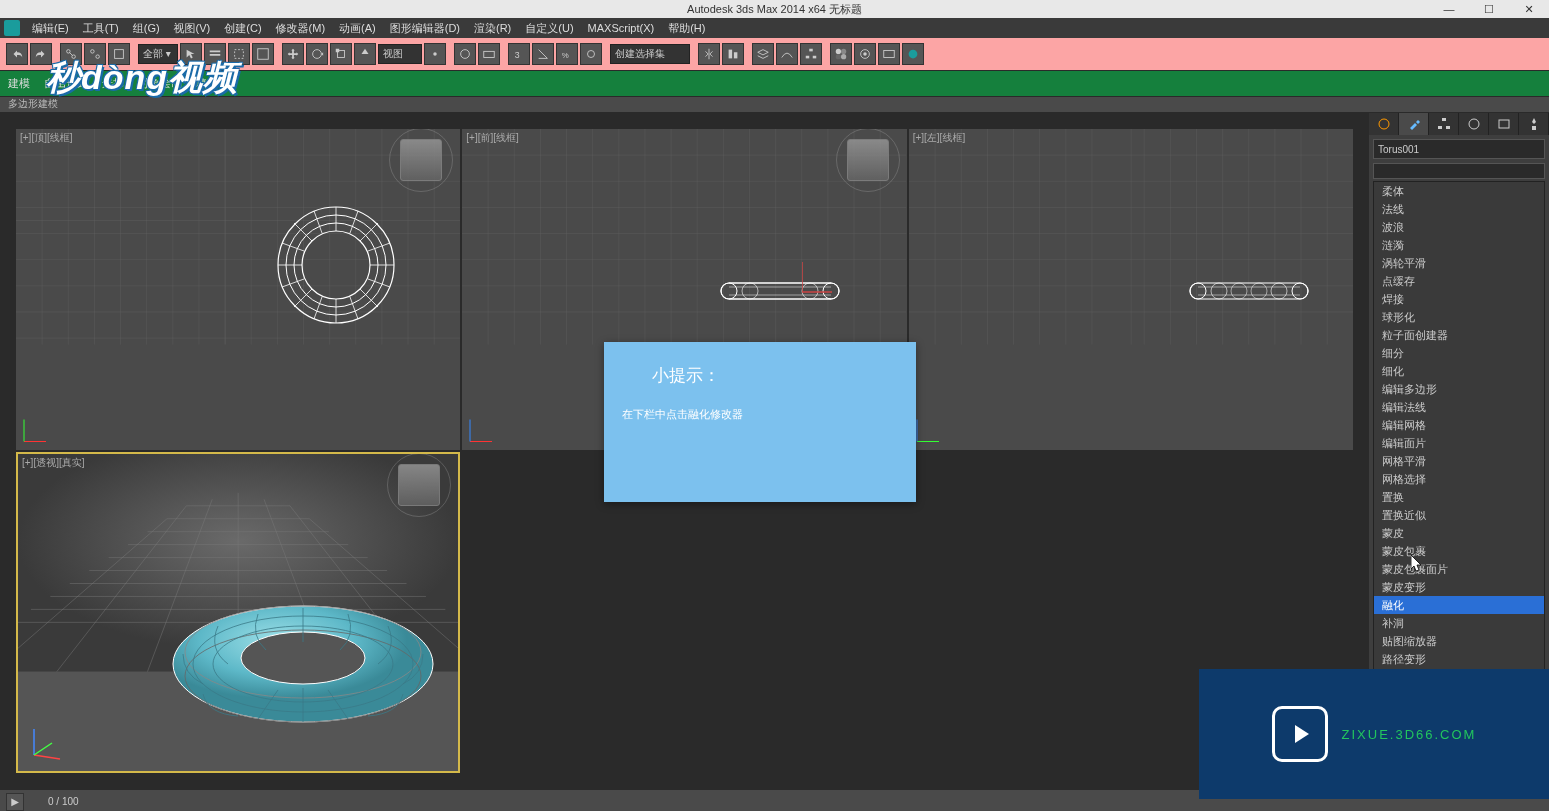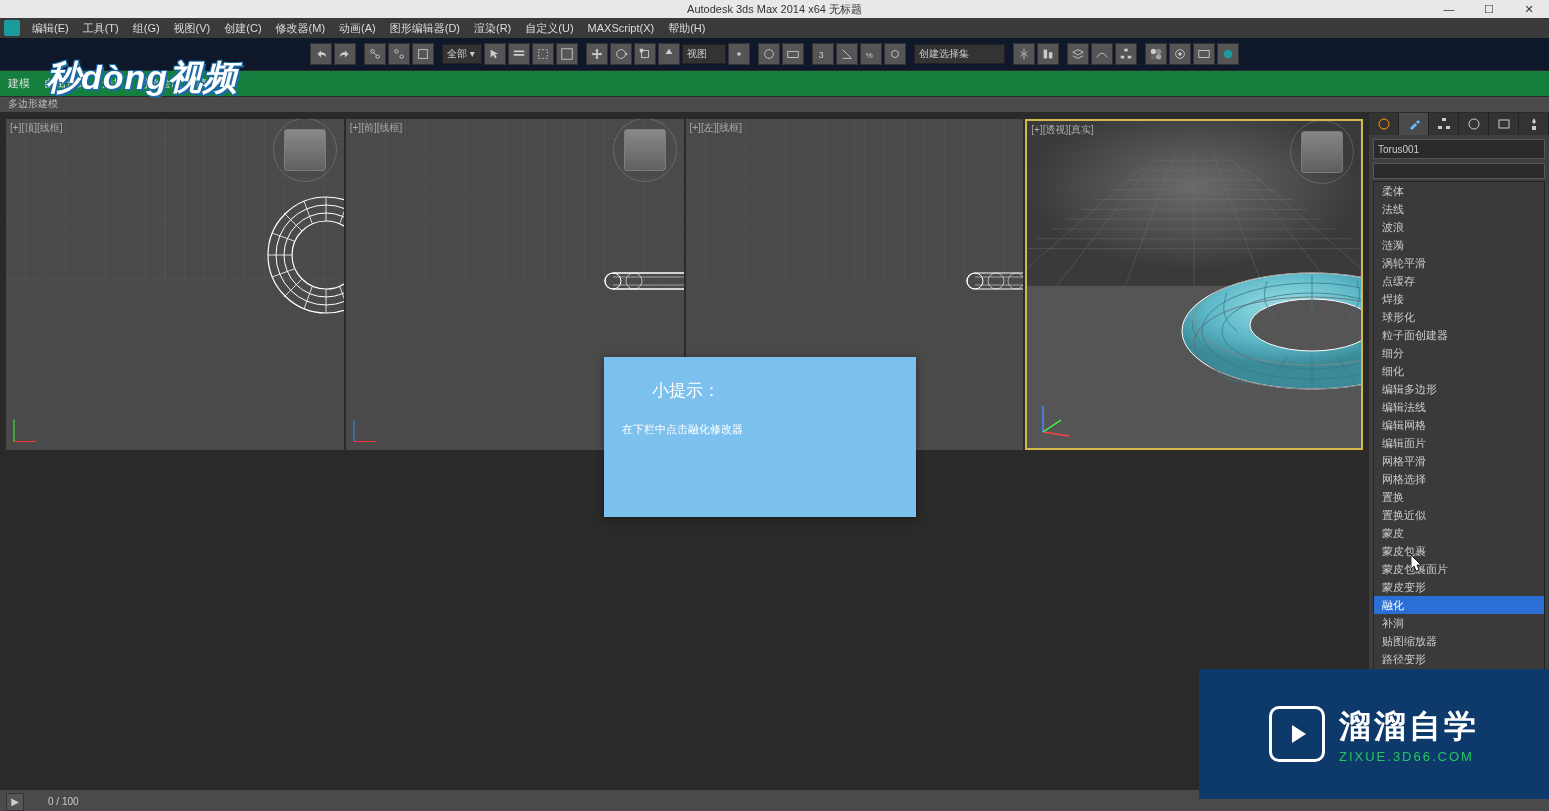--- a/index.html
+++ b/index.html
@@ -10,36 +10,36 @@
 .titlebar .controls { position: absolute; right: 0; display: flex; gap: 0; }
 .titlebar .controls span { width: 40px; height: 18px; display: flex; align-items: center; justify-content: center; cursor: pointer; }
 .titlebar .controls span:last-child { color: #333; }
 
 
 .menubar { height: 20px; background: #3a3a3a; display: flex; align-items: center; padding-left: 28px; gap: 6px; color: #ddd; font-size: 11px; }
 .menubar .app-icon { width: 16px; height: 16px; background: #1a9c9c; border-radius: 2px; position: absolute; left: 4px; }
 .menubar span { padding: 2px 4px; cursor: pointer; }
 
 
-.maintoolbar { height: 28px; background: #0f172a; display: flex; align-items: center; padding: 16px 6px; gap: 2px; border-bottom: 1px solid #2a2a2a; justify-content: center; }
+.maintoolbar { height: 28px; background: #fca5a5; display: flex; align-items: center; padding: 16px 6px; gap: 2px; border-bottom: 1px solid #2a2a2a; }
 .tbtn { width: 22px; height: 22px; background: #555; border: 1px solid #333; display: inline-flex; align-items: center; justify-content: center; cursor: pointer; }
 .tbtn svg { width: 14px; height: 14px; }
 .tsep { width: 4px; }
 .tbox { height: 20px; background: #333; border: 1px solid #222; color: #ccc; padding: 0 4px; font-size: 10px; display: flex; align-items: center; }
 
 
 .ribbon { height: 26px; background: #15803d; display: flex; align-items: center; padding: 0 8px; gap: 14px; border-bottom: 1px solid #2a2a2a; font-size: 11px; }
 .ribbon span { cursor: pointer; color: #ddd; }
 
 
 .subribbon { height: 16px; background: #4a4a4a; padding: 0 8px; font-size: 10px; color: #bbb; border-bottom: 1px solid #2a2a2a; }
 
 
 .content { display: flex; height: 676px; }
-.viewports { flex: 1; display: grid; grid-template-columns: 1fr 1fr 1fr 1fr; grid-template-rows: 1fr 1fr; gap: 2px; background: #2a2a2a; padding: 6px; position: relative; }
+.viewports { flex: 1; display: grid; grid-template-columns: 1fr 1fr 1fr; grid-template-rows: 1fr 1fr; gap: 2px; background: #2a2a2a; padding: 16px; position: relative; }
 .viewport { background: #4a4a4a; position: relative; overflow: hidden; }
 .viewport.active { border: 2px solid #d4b94a; }
 .vp-label { position: absolute; top: 2px; left: 4px; color: #aaa; font-size: 10px; z-index: 5; }
 .vp-grid { position: absolute; inset: 0; }
 .vp-gizmo { position: absolute; bottom: 8px; left: 8px; width: 30px; height: 30px; }
 
 
 .gizmo-line { position: absolute; left: 0; bottom: 0; height: 1px; transform-origin: left center; }
 .gizmo-x { width: 22px; background: #ff3333; }
 .gizmo-y { width: 22px; background: #33ff33; transform: rotate(-90deg); }
@@ -61,21 +61,21 @@
 .moddropdown { height: 16px; margin: 0 4px 2px 4px; background: #2a2a2a; border: 1px solid #555; }
 .modlist { flex: 1; margin: 0 4px; background: #3a3a3a; border: 1px solid #222; overflow-y: auto; }
 .modlist .mi { padding: 2px 8px; font-size: 11px; color: #ccc; cursor: pointer; line-height: 14px; }
 .modlist .mi.selected { background: #2a6fd6; color: #fff; }
 
 
 .statusbar { height: 24px; background: #4a4a4a; display: flex; align-items: center; padding: 0 6px; gap: 6px; font-size: 10px; border-top: 1px solid #2a2a2a; }
 .play-btn { width: 18px; height: 18px; background: #555; border: 1px solid #333; display: flex; align-items: center; justify-content: center; }
 
 
-.hint-box { position: absolute; left: 604px; top: 357px; width: 312px; height: 160px; background: #7cc1ee; color: #fff; padding: 22px 18px; z-index: 20; box-shadow: 0 2px 8px rgba(0,0,0,0.4); display: flex; flex-direction: column; justify-content: flex-start; }
+.hint-box { position: absolute; left: 604px; top: 342px; width: 312px; height: 160px; background: #7cc1ee; color: #fff; padding: 22px 18px; z-index: 20; box-shadow: 0 2px 8px rgba(0,0,0,0.4); display: flex; flex-direction: column; justify-content: flex-start; }
 .hint-box .ht { font-size: 17px; margin-bottom: 20px; padding-left: 30px; }
 .hint-box .hb { font-size: 11px; }
 
 
 .logo-overlay { position: absolute; left: 46px; top: 55px; z-index: 25; font-size: 34px; font-weight: bold; color: #fff; text-shadow: 2px 2px 0 #1a6aa8, -1px -1px 0 #1a6aa8, 1px -1px 0 #1a6aa8, -1px 1px 0 #1a6aa8; font-style: italic; letter-spacing: 1px; }
 
 
 .watermark { position: absolute; right: 0; bottom: 12px; width: 350px; height: 130px; background: #0d3a6b; z-index: 30; display: flex; align-items: center; justify-content: center; gap: 14px; color: #fff; }
 .wm-icon { width: 56px; height: 56px; border: 3px solid #fff; border-radius: 10px; display: flex; align-items: center; justify-content: center; }
 .wm-text { display: flex; flex-direction: column; }
@@ -230,21 +230,21 @@
       <svg viewBox="0 0 16 16">
         <text x="2" y="12" font-size="9" fill="#ccc">%</text>
       </svg>
     </div>
   <div class="tbtn">
       <svg viewBox="0 0 16 16">
         <circle cx="8" cy="8" r="4" fill="none" stroke="#ccc"></circle>
       </svg>
     </div>
   <div class="tsep"></div>
-  <div class="tbox" style="width:91px">创建选择集</div>
+  <div class="tbox" style="width:80px">创建选择集</div>
   <div class="tsep"></div>
   <div class="tbtn">
       <svg viewBox="0 0 16 16">
         <path d="M8 2 L8 14 M4 5 L7 8 L4 11 M12 5 L9 8 L12 11" fill="none" stroke="#ccc"></path>
       </svg>
     </div>
   <div class="tbtn">
       <svg viewBox="0 0 16 16">
         <rect x="3" y="3" width="4" height="10" fill="#ccc"></rect>
         <rect x="9" y="6" width="4" height="7" fill="#ccc"></rect>
@@ -634,20 +634,19 @@
 
 <div class="logo-overlay">秒dòng视频</div>
 
 <div class="watermark">
   <div class="wm-icon">
     <svg width="30" height="30" viewBox="0 0 30 30">
         <polygon points="10,6 24,15 10,24" fill="#fff"></polygon>
       </svg>
   </div>
   <div class="wm-text">
-    <div class="big">溜溜自学</div>
     <div class="small">ZIXUE.3D66.COM</div>
   </div>
 </div>
 
 <svg class="cursor" viewBox="0 0 12 18">
   <path d="M0 0 L0 14 L3 11 L5 16 L8 15 L6 10 L10 10 Z" fill="#fff" stroke="#000" stroke-width="0.8"></path>
 </svg>
 
 </body></html>

